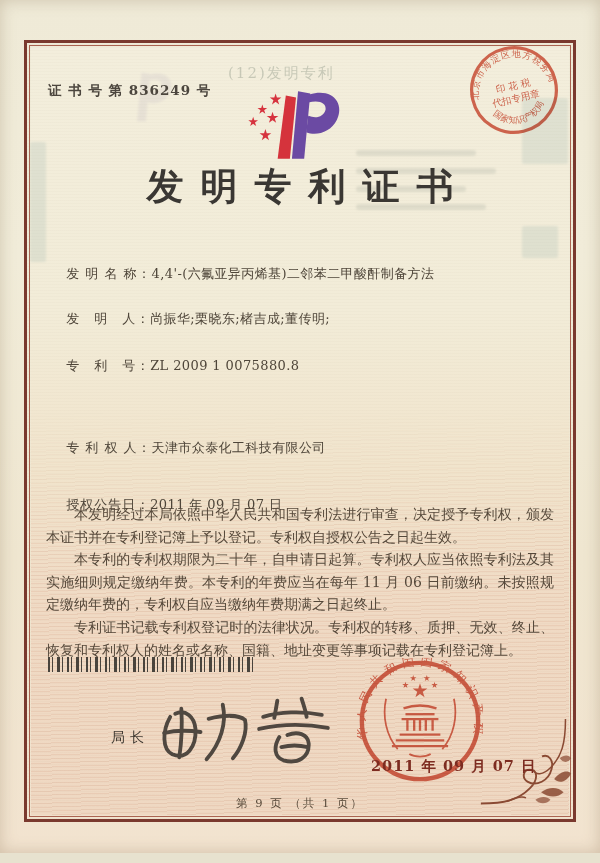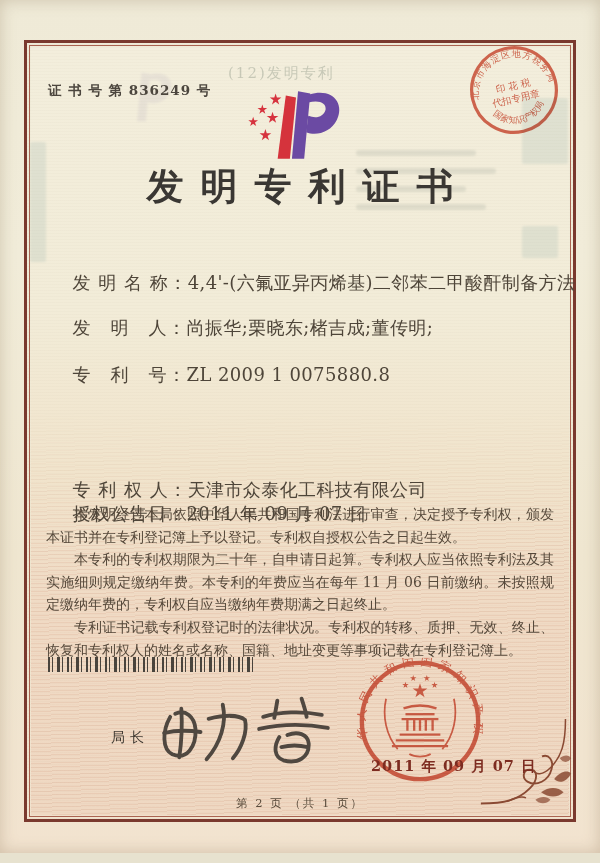--- a/index.html
+++ b/index.html
@@ -22,21 +22,21 @@
   
   .ghost { position:absolute; pointer-events:none; }
   .ghost-text { color:#6f7d6d; opacity:.32; filter:blur(.6px); font-size:15px; letter-spacing:2px; }
   .ghost-line { background:#9aa296; opacity:.22; filter:blur(1px); height:6px; border-radius:3px; }
   .ghost-block { background:#7fa3a0; opacity:.16; filter:blur(1px); border-radius:2px; }
 
   .abs { position:absolute; }
   .cert-no { left:48px; top:82px; font-size:13.5px; color:#4c463e; letter-spacing:1px;font-weight:bold; }
   .title { left:0; right:0; top:162px; text-align:center; font-size:37px; font-weight:600;
            color:#3a3733; letter-spacing:17px; text-indent:17px; }
-  .field { left:48px; font-size:18px; color:#4e4539; letter-spacing:.4px; white-space:pre; }
+  .field { left:48px; font-size:13px; color:#4e4539; letter-spacing:.4px; white-space:pre; }
   .field .lbl { letter-spacing:1px; }
   .paras { left:46px; top:503px; width:508px; font-size:14px; line-height:22.6px;
            color:#55483a; text-align:justify; }
   .paras p { text-indent:2em; }
 
   .barcode { left:48px; top:657px; width:206px; height:15px; opacity:.88;
     background:repeating-linear-gradient(90deg,#33302b 0 2px,transparent 2px 4px,#33302b 4px 5px,
       transparent 5px 9px,#33302b 9px 12px,transparent 12px 14px,#33302b 14px 15px,transparent 15px 19px); }
 
   .director-label { left:111px; top:729px; font-size:14px; letter-spacing:5px; color:#403a32; }
@@ -109,21 +109,21 @@
 
   <div class="abs field" style="top:250px;">
     <span class="lbl">发 明 名 称：</span><span>4,4'-(六氟亚异丙烯基)二邻苯二甲酸酐制备方法</span>
   </div>
   <div class="abs field" style="top:295px;">
     <span class="lbl">发　明　人：</span><span>尚振华;栗晓东;楮吉成;董传明;</span>
   </div>
   <div class="abs field" style="top:342px;">
     <span class="lbl">专　利　号：</span><span>ZL 2009 1 0075880.8</span>
   </div>
-  <div class="abs field" style="top:457px;">
+  <div class="abs field" style="top:424px;">
     <span class="lbl">专 利 权 人：</span><span>天津市众泰化工科技有限公司</span>
   </div>
   <div class="abs field" style="top:481px;">
     <span class="lbl">授权公告日：</span><span>2011 年 09 月 07 日</span>
   </div>
 
   <div class="abs paras">
     <p>本发明经过本局依照中华人民共和国专利法进行审查，决定授予专利权，颁发本证书并在专利登记簿上予以登记。专利权自授权公告之日起生效。</p>
     <p>本专利的专利权期限为二十年，自申请日起算。专利权人应当依照专利法及其实施细则规定缴纳年费。本专利的年费应当在每年 11 月 06 日前缴纳。未按照规定缴纳年费的，专利权自应当缴纳年费期满之日起终止。</p>
     <p>专利证书记载专利权登记时的法律状况。专利权的转移、质押、无效、终止、恢复和专利权人的姓名或名称、国籍、地址变更等事项记载在专利登记簿上。</p>
@@ -179,16 +179,16 @@
   <svg class="abs flourish" viewBox="0 0 100 100" fill="none" stroke="#8a4a33" stroke-width="2">
     <path d="M2,92 C28,92 42,88 54,76 C64,66 62,56 54,56 C47,56 45,65 52,69 C61,74 74,68 77,56 C80,46 74,39 67,42"></path>
     <path d="M92,2 C92,28 88,42 76,54 C68,62 60,62 58,56" stroke-width="1.6"></path>
     <path d="M66,80 C74,74 84,74 90,80 C84,86 74,86 66,80 Z" fill="#8a4a33" stroke="none" opacity=".85"></path>
     <path d="M80,66 C86,58 94,56 98,60 C94,68 86,72 80,66 Z" fill="#8a4a33" stroke="none" opacity=".85"></path>
     <path d="M60,88 C66,84 72,84 76,88 C72,93 64,93 60,88 Z" fill="#8a4a33" stroke="none" opacity=".7"></path>
     <path d="M86,44 C90,40 96,40 98,44 C95,49 89,49 86,44 Z" fill="#8a4a33" stroke="none" opacity=".7"></path>
     <path d="M30,90 C38,86 46,84 50,86" stroke-width="1.4"></path>
   </svg>
 
-  <div class="abs footer">第 2 页 （共 1 页）</div>
+  <div class="abs footer">第 9 页 （共 1 页）</div>
 
   <div class="photo-edge"></div>
 </div>
 
 </body></html>

